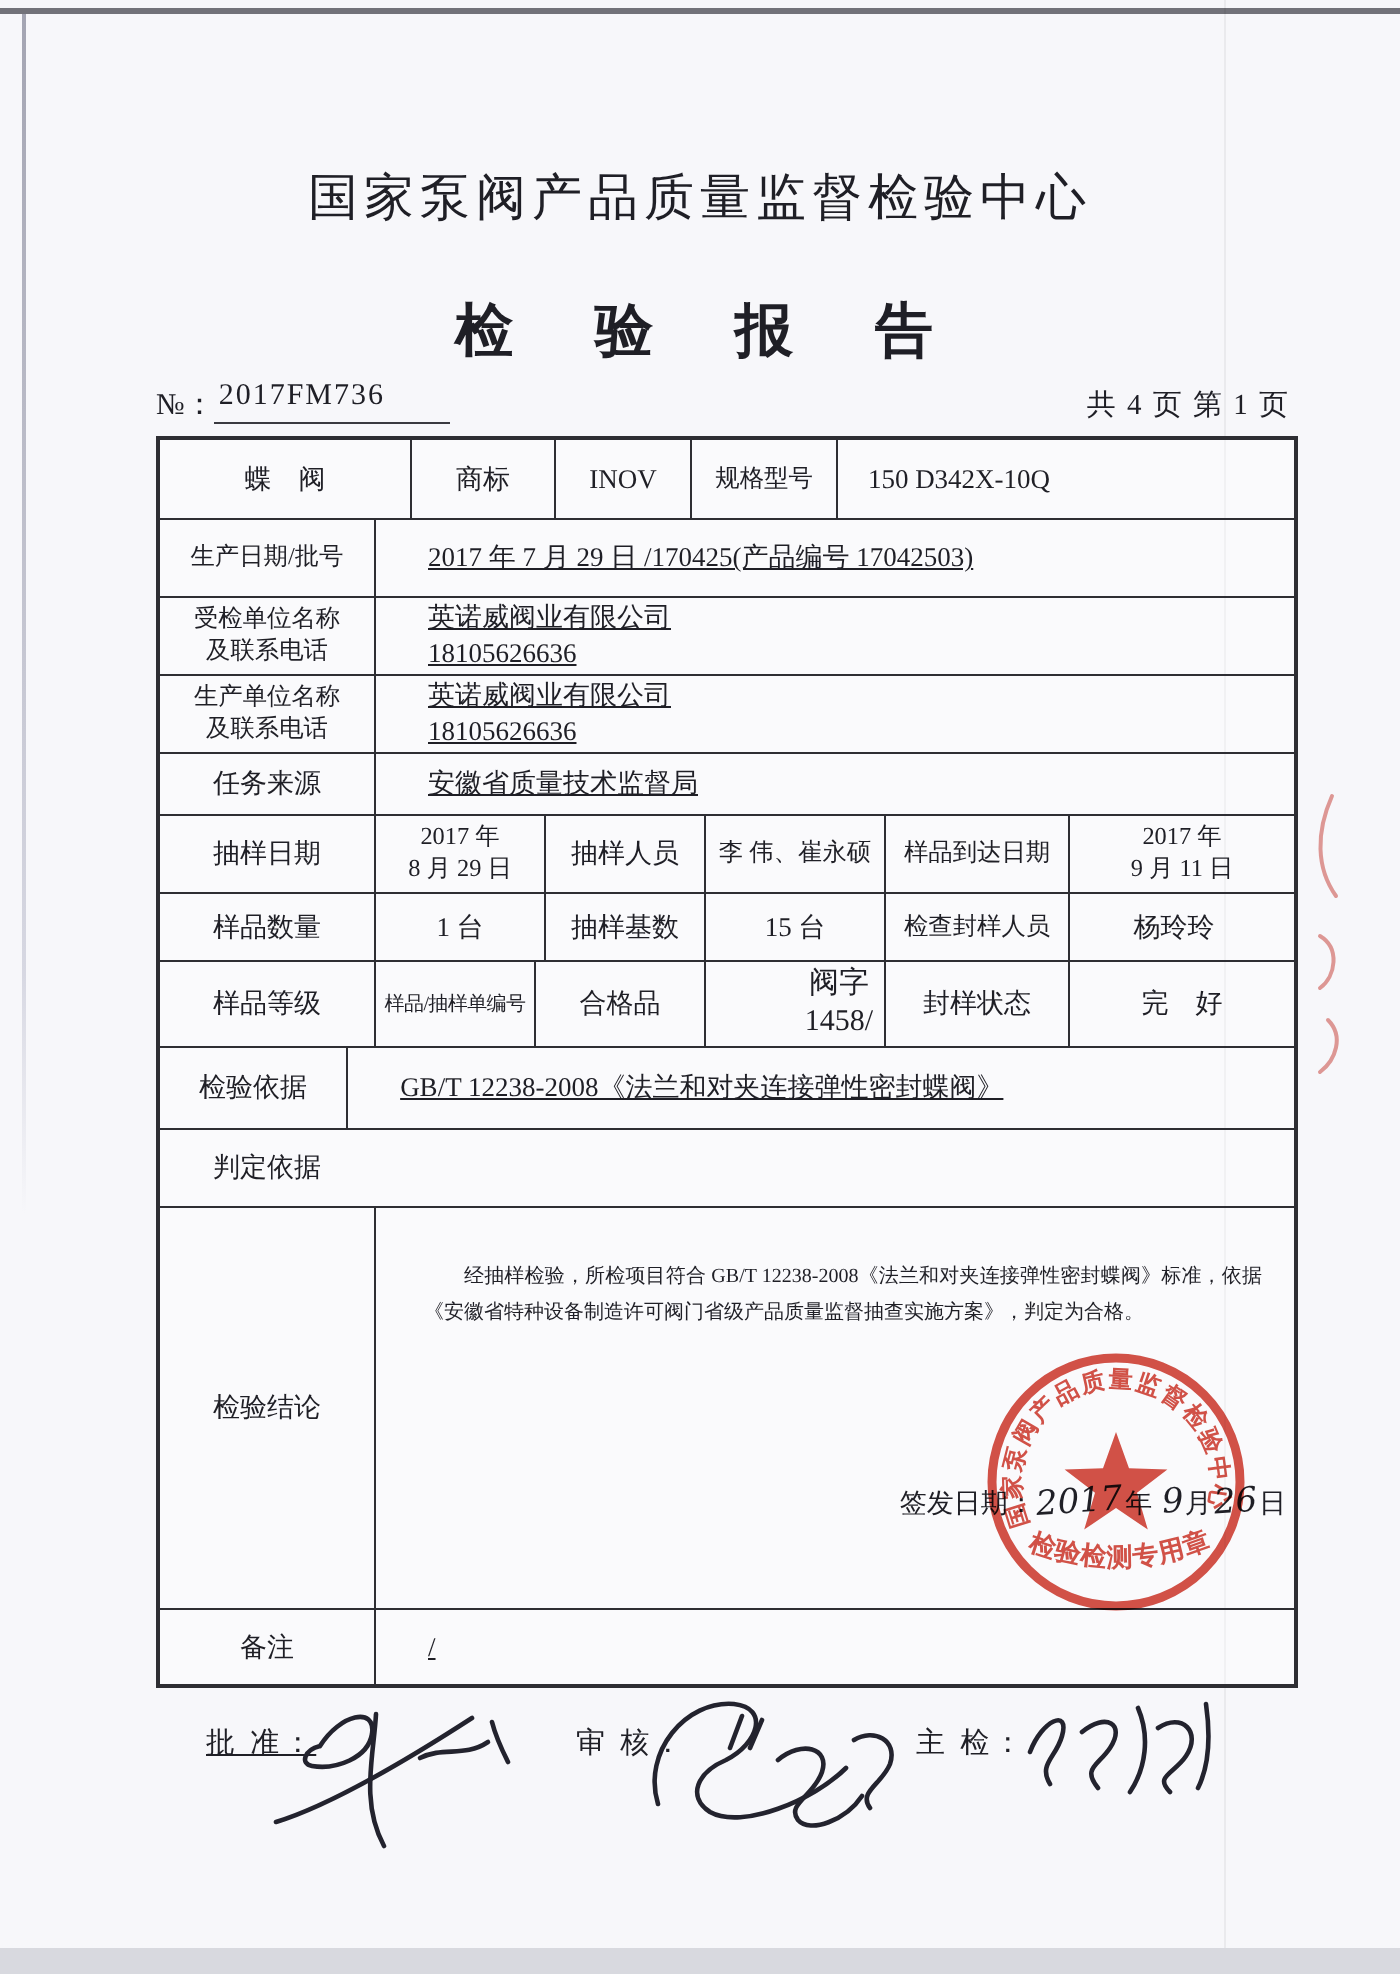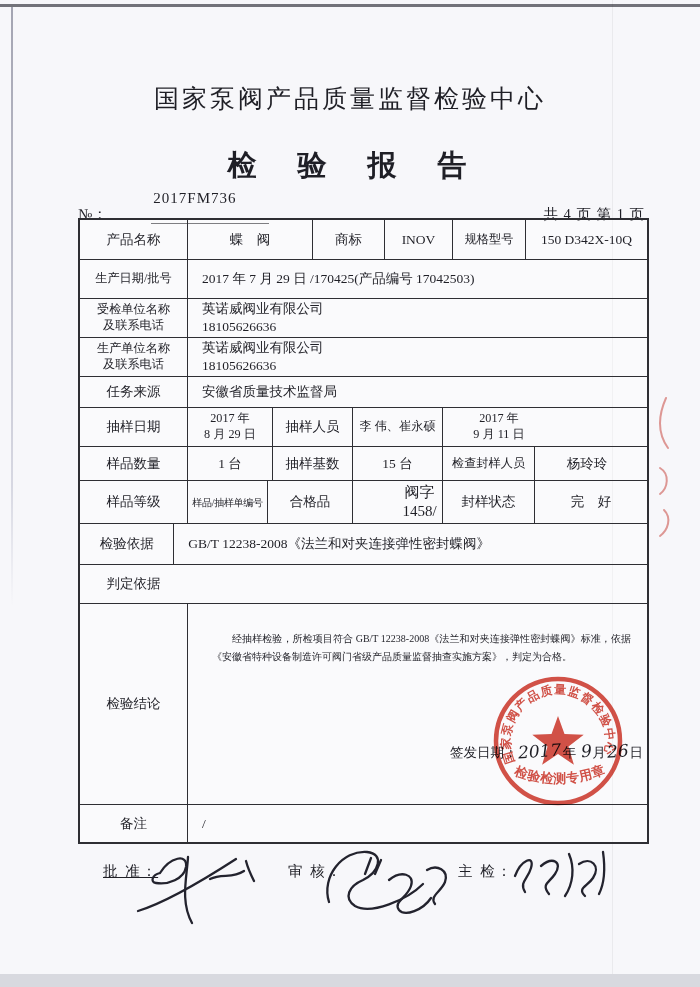--- a/index.html
+++ b/index.html
@@ -18,32 +18,32 @@
 
   
   .center-name { position:absolute; top:82px; left:0; width:700px; text-align:center;
     font-size:25px; letter-spacing:3px; font-weight:500; }
   .report-title { position:absolute; top:146px; left:0; width:700px; text-align:center;
     font-size:29px; font-weight:bold; letter-spacing:6px; }
   .meta-row { position:absolute; top:190px; left:78px; width:567px;
     display:flex; justify-content:space-between; align-items:flex-end; font-size:15px; }
   .no-group { display:flex; align-items:flex-end; }
   .no-value { display:inline-block; min-width:110px; border-bottom:1.5px solid #3a3a40;
-    padding:0 6px 16px 2px; letter-spacing:1px;margin-left:44px; }
+    padding:0 6px 4px 2px; letter-spacing:1px; }
   .page-info { font-size:14.5px; letter-spacing:1px; }
 
   
   .rpt-table { position:absolute; top:218px; left:78px; width:567px;
     border:2px solid var(--line); background:rgba(255,255,255,.35); box-sizing:content-box; }
   .trow { display:flex; }
   .trow + .trow { border-top:1px solid var(--line); }
   .tc { box-sizing:border-box; display:flex; flex-direction:column; justify-content:center;
     align-items:center; text-align:center; font-size:13.5px; line-height:1.3; overflow:hidden; }
   .tc + .tc { border-left:1px solid var(--line); }
-  .val-left { align-items:flex-start; text-align:left; padding-left:14px; padding-right:6px; }
+  .val-left { align-items:flex-start; text-align:left; padding-left:26px; padding-right:6px;text-decoration:underline; }
   .fs12 { font-size:12.2px; }
   .fs11 { font-size:15px;padding-left:44px; }
   .fs10 { font-size:10px; letter-spacing:-0.3px; }
   .concl-cell { position:relative; justify-content:flex-start; align-items:flex-start;
     text-align:left; padding:26px 16px 0 14px; }
   .concl-text { text-indent:2em; font-size:10px; line-height:1.75; text-align:justify;margin-left:10px; }
   .issue-line { position:absolute; top:136px; right:4px; font-size:13.5px; white-space:nowrap; }
   .hand { display:inline-block; font-style:italic; font-size:17px;
     font-family:"DejaVu Serif",serif; transform:rotate(-4deg); margin:0 1px; }
 
@@ -77,21 +77,20 @@
   <div class="no-group">
     <span>№：</span>
     <span class="no-value">2017FM736</span>
   </div>
   <div class="page-info">共 4 页  第 1 页</div>
 </div>
 
 <div class="rpt-table">
 
   <div class="trow" style="height:39px">
-    <div class="tc" style="width:107px">产品名称</div>
     <div class="tc" style="width:125px">蝶　阀</div>
     <div class="tc" style="width:72px">商标</div>
     <div class="tc" style="width:68px">INOV</div>
     <div class="tc fs12" style="width:73px">规格型号</div>
     <div class="tc" style="width:122px">150 D342X-10Q</div>
   </div>
 
   <div class="trow" style="height:38px">
     <div class="tc fs12" style="width:107px">生产日期/批号</div>
     <div class="tc val-left" style="width:460px">2017 年 7 月 29 日 /170425(产品编号 17042503)</div>
@@ -125,20 +124,21 @@
   </div>
 
   <div class="trow" style="height:38px">
     <div class="tc" style="width:107px">抽样日期</div>
     <div class="tc fs12" style="width:85px">
       <div>2017 年</div>
       <div>8 月 29 日</div>
     </div>
     <div class="tc" style="width:80px">抽样人员</div>
     <div class="tc fs12" style="width:90px">李 伟、崔永硕</div>
+    <div class="tc fs12" style="width:92px">样品到达日期</div>
     <div class="tc fs12" style="width:113px">
       <div>2017 年</div>
       <div>9 月 11 日</div>
     </div>
   </div>
 
   <div class="trow" style="height:33px">
     <div class="tc" style="width:107px">样品数量</div>
     <div class="tc" style="width:85px">1 台</div>
     <div class="tc" style="width:80px">抽样基数</div>

